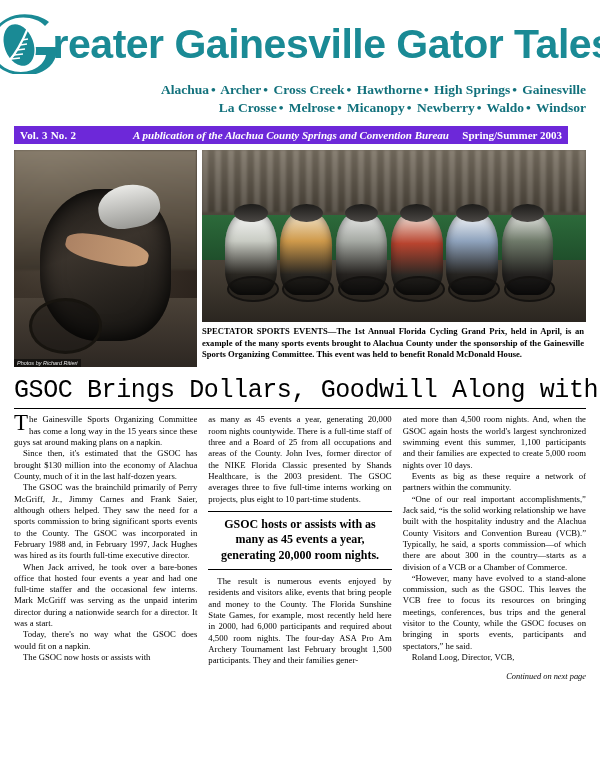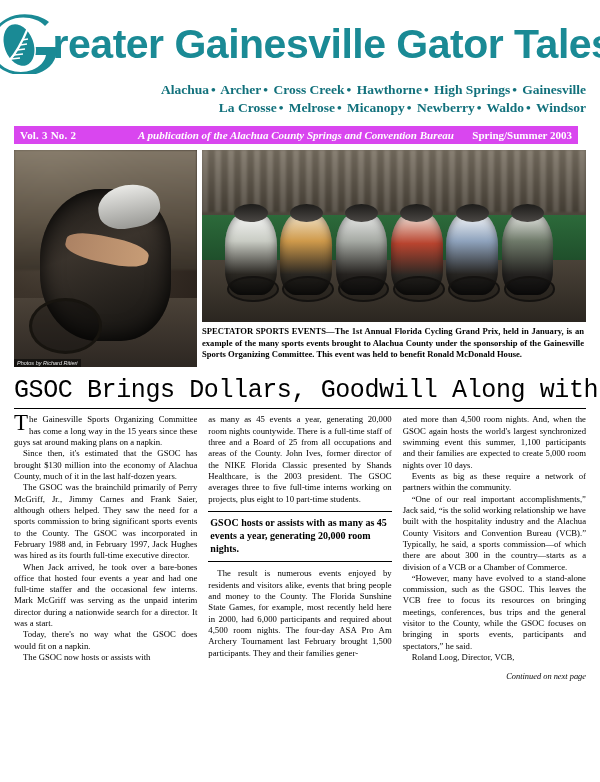--- a/index.html
+++ b/index.html
@@ -37,23 +37,23 @@
     font-weight:bold;
     font-size:13.5px;
     color:#12717c;
     line-height:1.35;
     margin-top:7px;
   }
   .cities .dot { padding:0 2px; }
 
   
   .bar {
-    margin:9px 22px 0 14px;
+    margin:9px 32px 0 14px;
     height:18px;
-    background:#d946ef;
+    background:#6d28d9;
     color:#ffffff;
     display:flex;
     align-items:center;
     font-family:"Liberation Serif", serif;
     font-size:11px;
     position:relative;
   }
   .bar .vol {
     font-weight:bold;
     padding-left:6px;
@@ -238,24 +238,24 @@
     line-height:17px;
     font-weight:normal;
     padding:0 1px 0 0;
   }
   
   .pullquote {
     border-top:1.5px solid #000;
     border-bottom:1.5px solid #000;
     padding:5px 2px 6px 2px;
     margin:6px 0 6px 0;
-    text-align:left;
-    font-family:"Liberation Serif", serif;
-    font-weight:bold;
-    font-size:10px;
+    text-align:center;
+    font-family:"Liberation Serif", serif;
+    font-weight:bold;
+    font-size:12px;
     line-height:1.28;
     text-indent:0;
   }
   .contd {
     text-align:right;
     font-style:italic;
     font-size:8.4px;
     margin-top:9px;
   }
 </style>
@@ -326,21 +326,21 @@
         <div class="pack">
           <div class="r c1"></div>
           <div class="r c2"></div>
           <div class="r c3"></div>
           <div class="r c4"></div>
           <div class="r c5"></div>
           <div class="r c6"></div>
         </div>
       </div>
       <div class="cap">
-        <b>SPECTATOR SPORTS EVENTS</b><b>—The 1st Annual Florida Cycling Grand Prix, held in January, is an example of the many sports events brought to Alachua County under the sponsorship of the Gainesville Sports Organizing Committee. This event was held to benefit Ronald McDonald House.</b>
+        <b>SPECTATOR SPORTS EVENTS</b><b>—The 1st Annual Florida Cycling Grand Prix, held in April, is an example of the many sports events brought to Alachua County under the sponsorship of the Gainesville Sports Organizing Committee. This event was held to benefit Ronald McDonald House.</b>
       </div>
     </div>
   </div>
 
   <div class="headline">GSOC Brings Dollars, Goodwill Along with Sports</div>
   <div class="rule"></div>
 
   <div class="body-cols">
 
     <div class="col">

